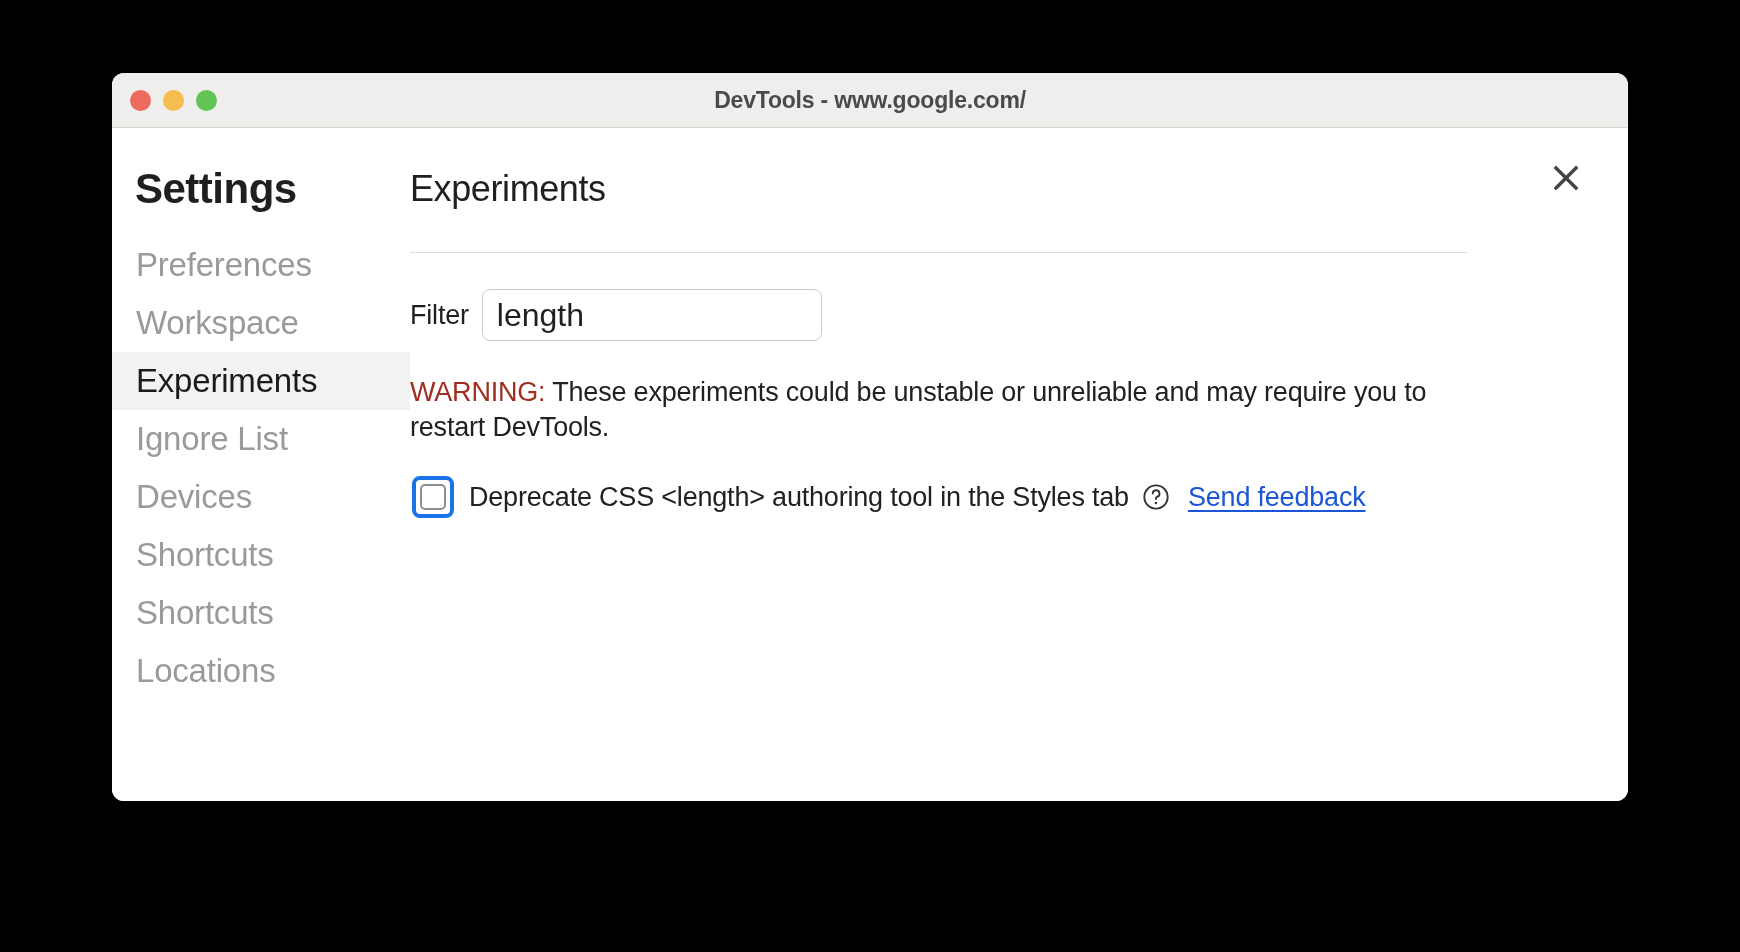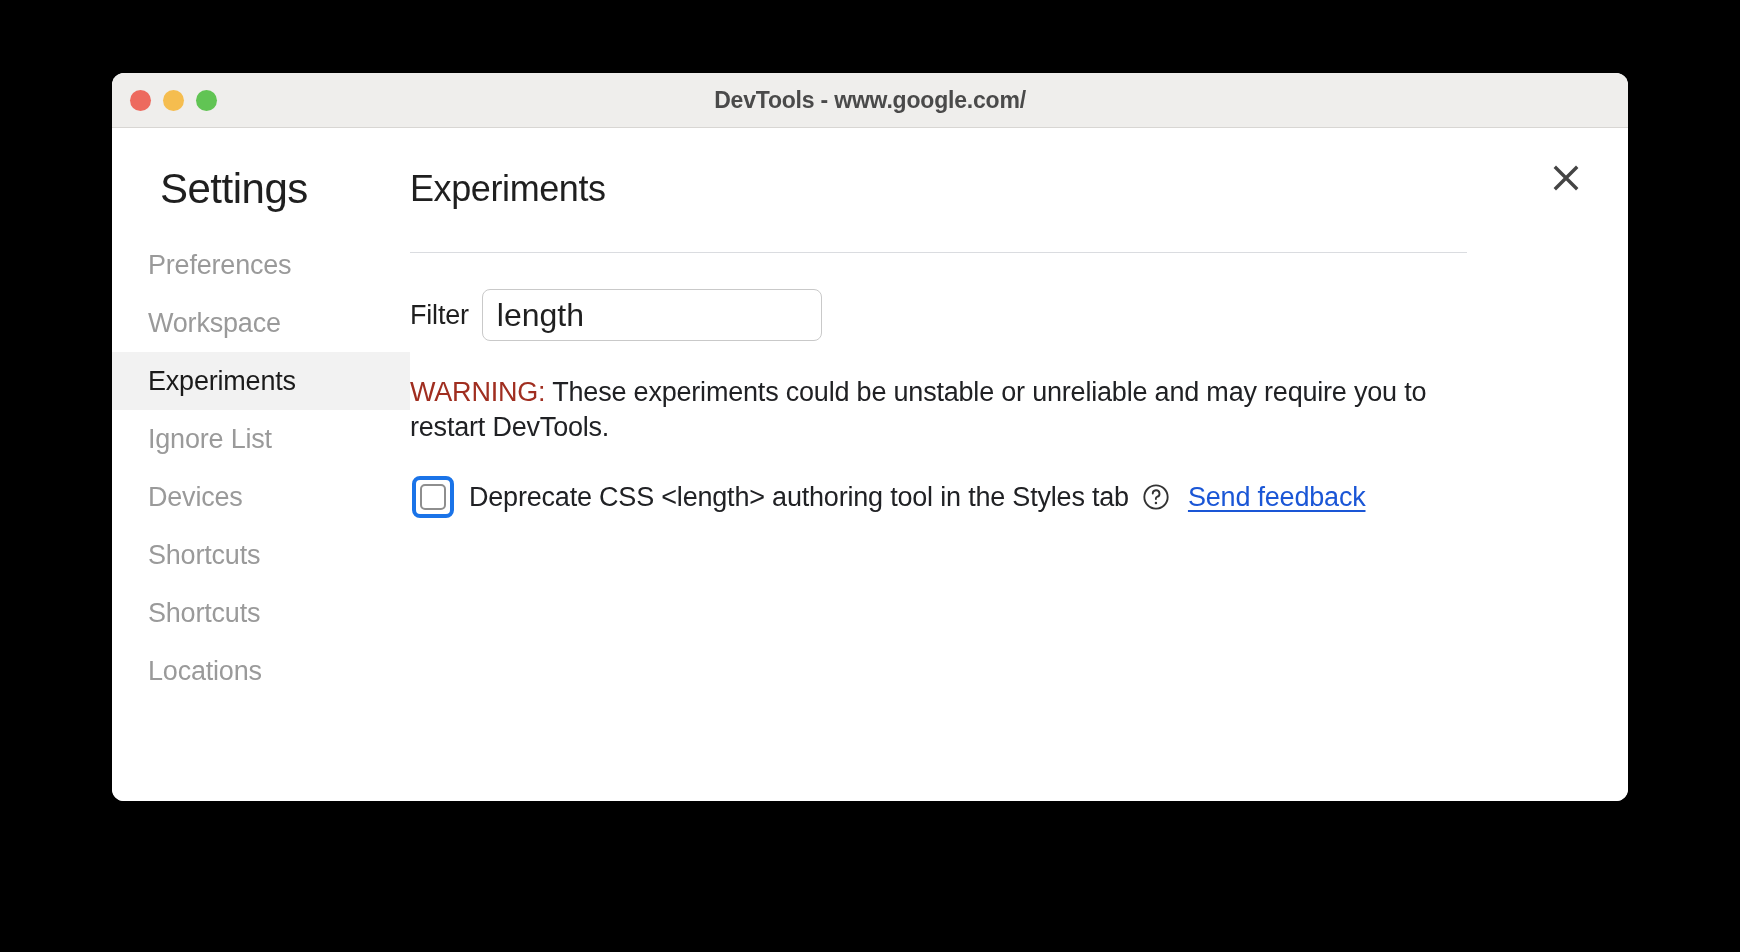--- a/index.html
+++ b/index.html
@@ -83,32 +83,32 @@
   
   .sidebar {
     width: 298px;
     flex: 0 0 298px;
     padding-top: 40px;
     box-sizing: border-box;
   }
   .settings-title {
     font-size: 42px;
     color: #1f1f1f;
-    font-weight: normal;
-    padding-left: 48px;
+    font-weight: bold;
+    padding-left: 23px;
     line-height: 1;
     margin-bottom: 26px;
     letter-spacing: -0.5px;
   }
   .nav-item {
     height: 58px;
     display: flex;
     align-items: center;
-    padding-left: 36px;
-    font-size: 27px;
+    padding-left: 24px;
+    font-size: 33px;
     color: #9a9a9a;
     letter-spacing: -0.2px;
     box-sizing: border-box;
     cursor: pointer;
   }
   .nav-item.selected {
     background: #f2f2f2;
     color: #1b1b1b;
   }
 

